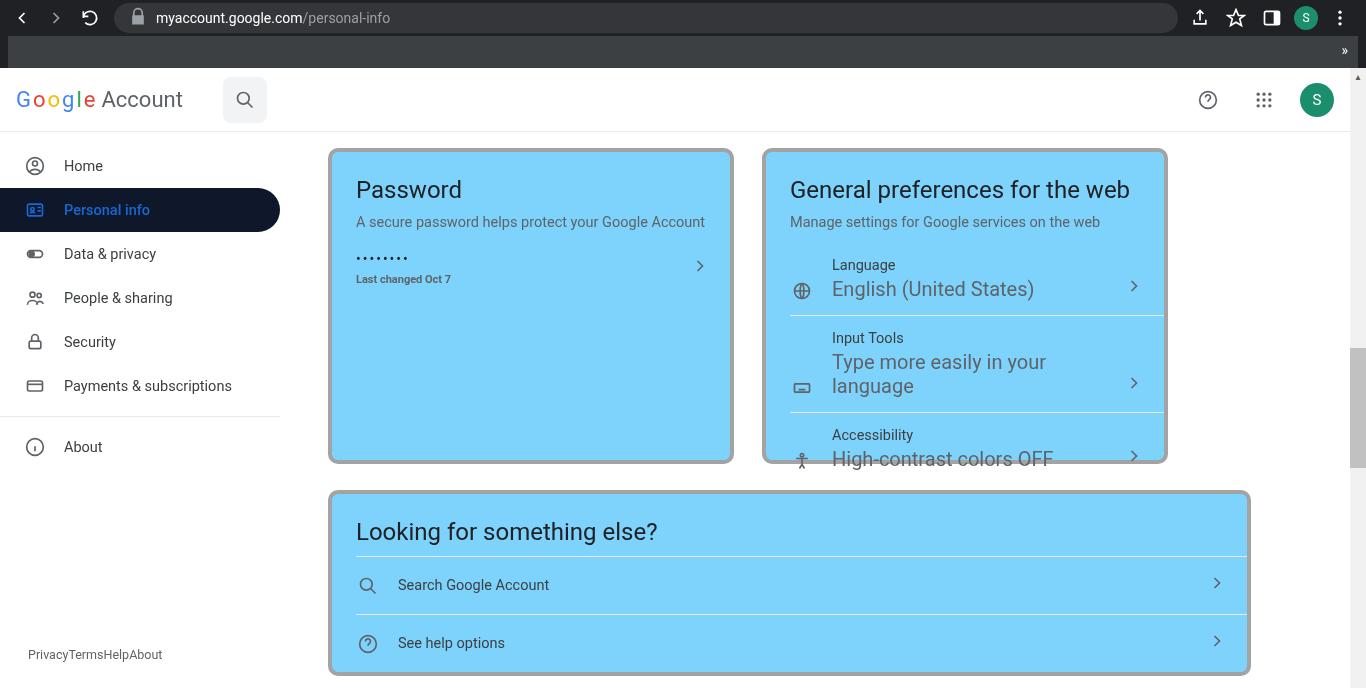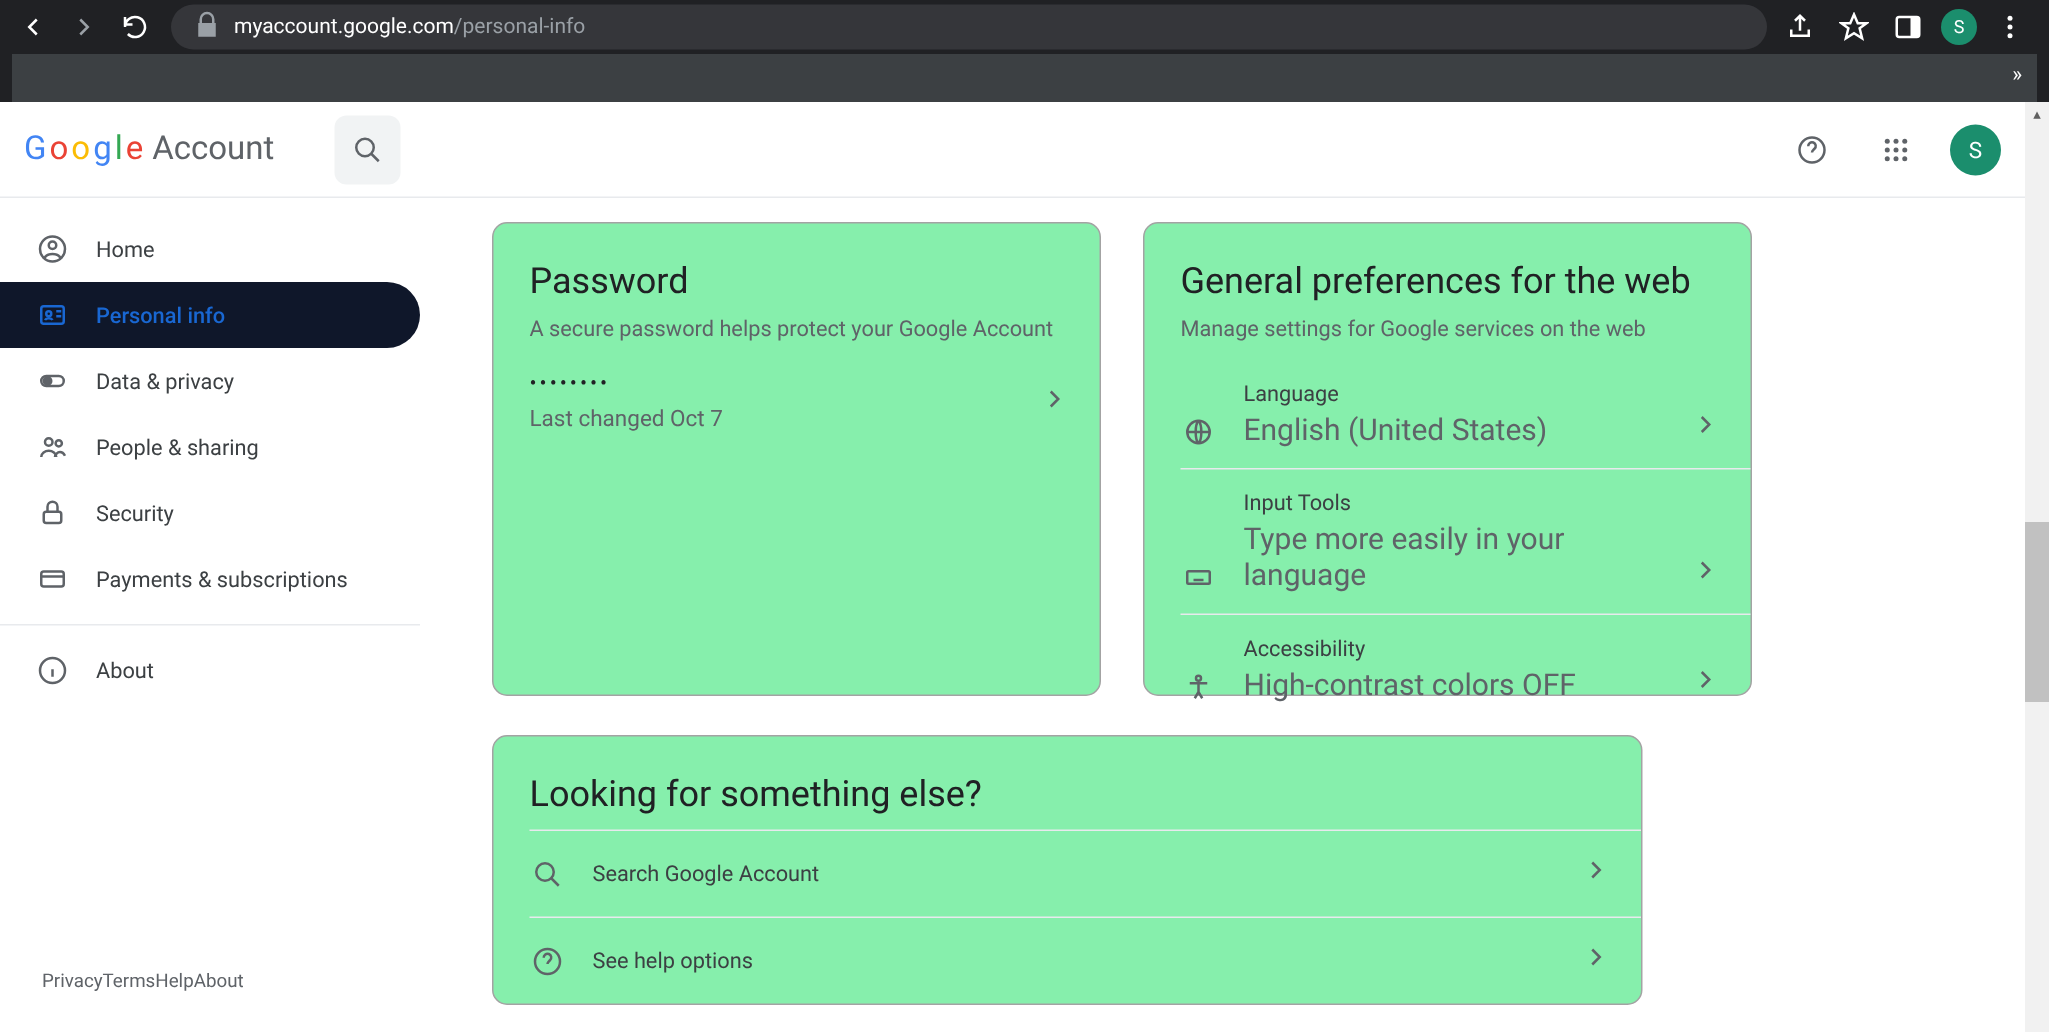--- a/index.html
+++ b/index.html
@@ -45,38 +45,38 @@
   .nicon { width:22px; display:flex; align-items:center; justify-content:center; color:#5f6368;}
   .navitem .lbl { color:#3c4043; }
   .navitem.active .lbl{ color:#1967d2;}
   .sidebar hr { border:0; border-top:1px solid #e8eaed; margin:8px 0; }
   .footer-links { margin-top:auto; padding:0 0 26px 28px; display:flex; font-size:12.5px; color:#5f6368;}
   .footer-links span{cursor:pointer;}
 
   
   .main { flex:1; padding:80px 40px 0 48px; overflow:hidden; }
   .cards { display:flex; gap:28px; }
-  .card { border:1px solid #a3a3a3; border-radius:10px; background:#86efac; }
+  .card { border:4px solid #a3a3a3; border-radius:10px; background:#7dd3fc; }
   .card.pw { width:406px; padding:24px 0 24px 24px; height:316px; }
   .card.pref { width:406px; padding:24px 0 0 24px; height:316px;}
   .ctitle { font-size:24px; color:#202124; font-weight:400; margin-bottom:10px; }
   .csub { font-size:14.5px; color:#5f6368; margin-bottom:20px; padding-right:24px;}
   .pw-row { display:flex; align-items:center; justify-content:space-between; padding-right:20px; cursor:pointer;}
   .pw-left .dots{ font-size:14px; letter-spacing:2px; color:#202124; margin-bottom:6px;}
-  .pw-left .chg { font-size:15px; color:#5f6368;}
+  .pw-left .chg { font-size:11px; color:#5f6368;font-weight:bold;}
   .chevron { color:#5f6368; font-size:20px;}
   .pref-list { }
   .pref-item { display:flex; align-items:flex-end; padding:14px 20px 14px 0; border-top:1px solid #e8eaed; cursor:pointer;}
   .pref-item:first-child{ border-top:0; padding-top:6px;}
   .pref-icn { width:24px; color:#5f6368; margin-right:18px; display:flex;align-items:center;justify-content:center;}
   .pref-txt { flex:1; }
   .pref-txt .pt { font-size:14.5px; color:#3c4043; margin-bottom:3px;}
   .pref-txt .ps { font-size:20px; color:#5f6368;}
 
-  .card.else { width:767px; margin-top:26px; padding:24px 0 0 24px; }
+  .card.else { width:923px; margin-top:26px; padding:24px 0 0 24px; }
   .else-item { display:flex; align-items:center; padding:16px 20px 16px 0; border-top:1px solid #e8eaed; cursor:pointer;}
   .else-item:first-of-type{ border-top:0; margin-top:10px;}
   .else-icn { width:24px; color:#5f6368; margin-right:18px; display:flex;align-items:center;justify-content:center;}
   .else-item .etxt{ flex:1; font-size:14.5px; color:#3c4043;}
 
   svg { width:20px; height:20px; }
 </style>
 </head>
 <body>
 

